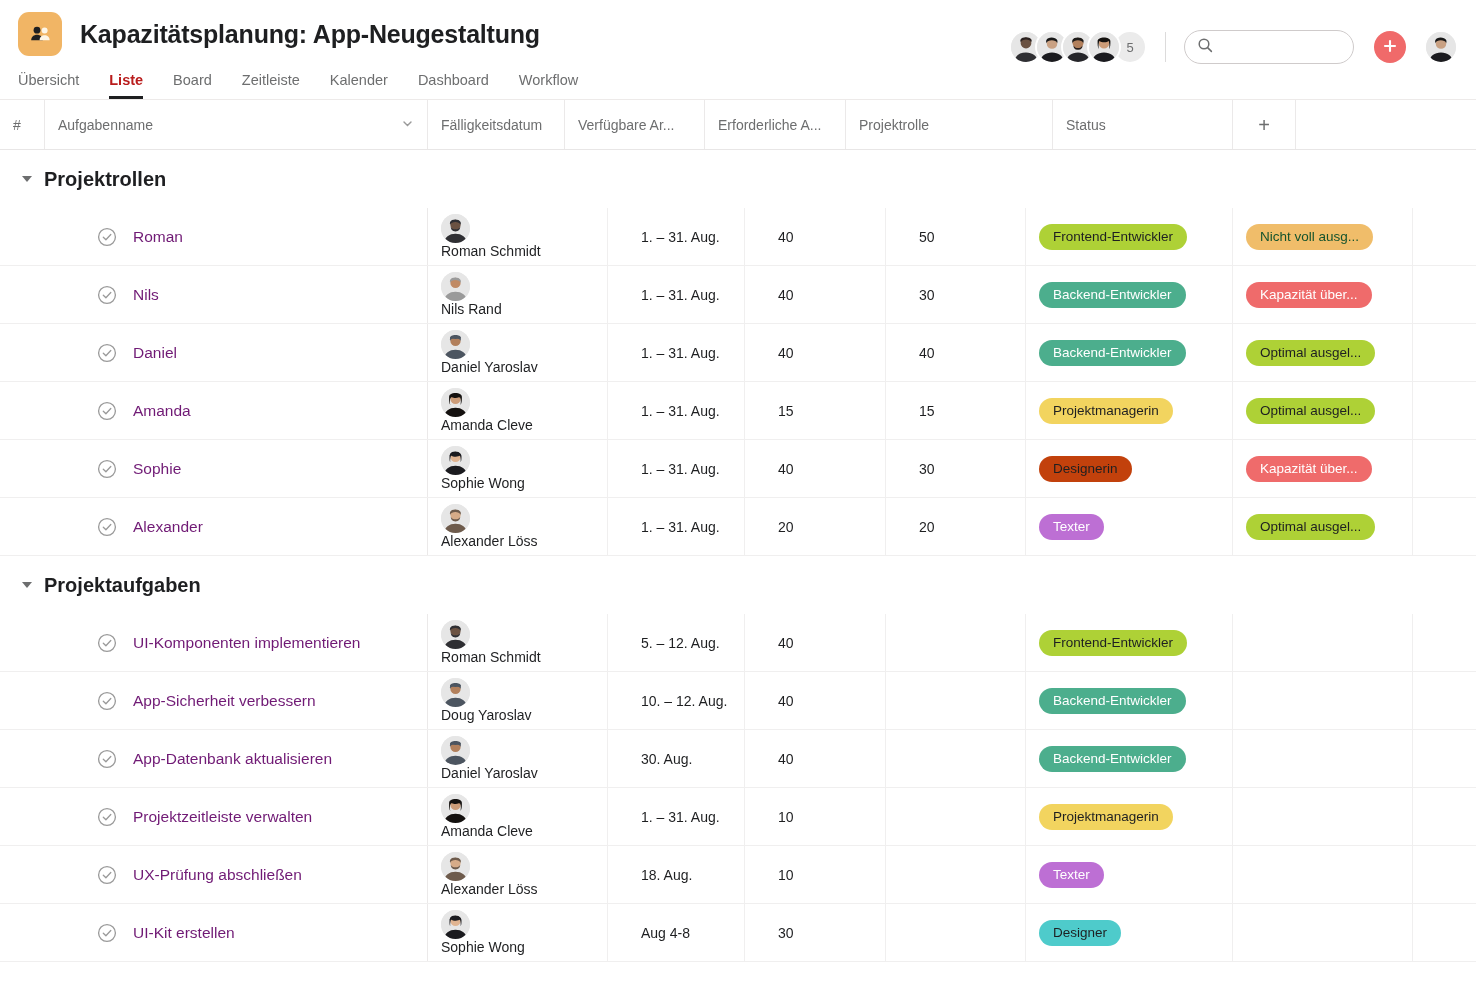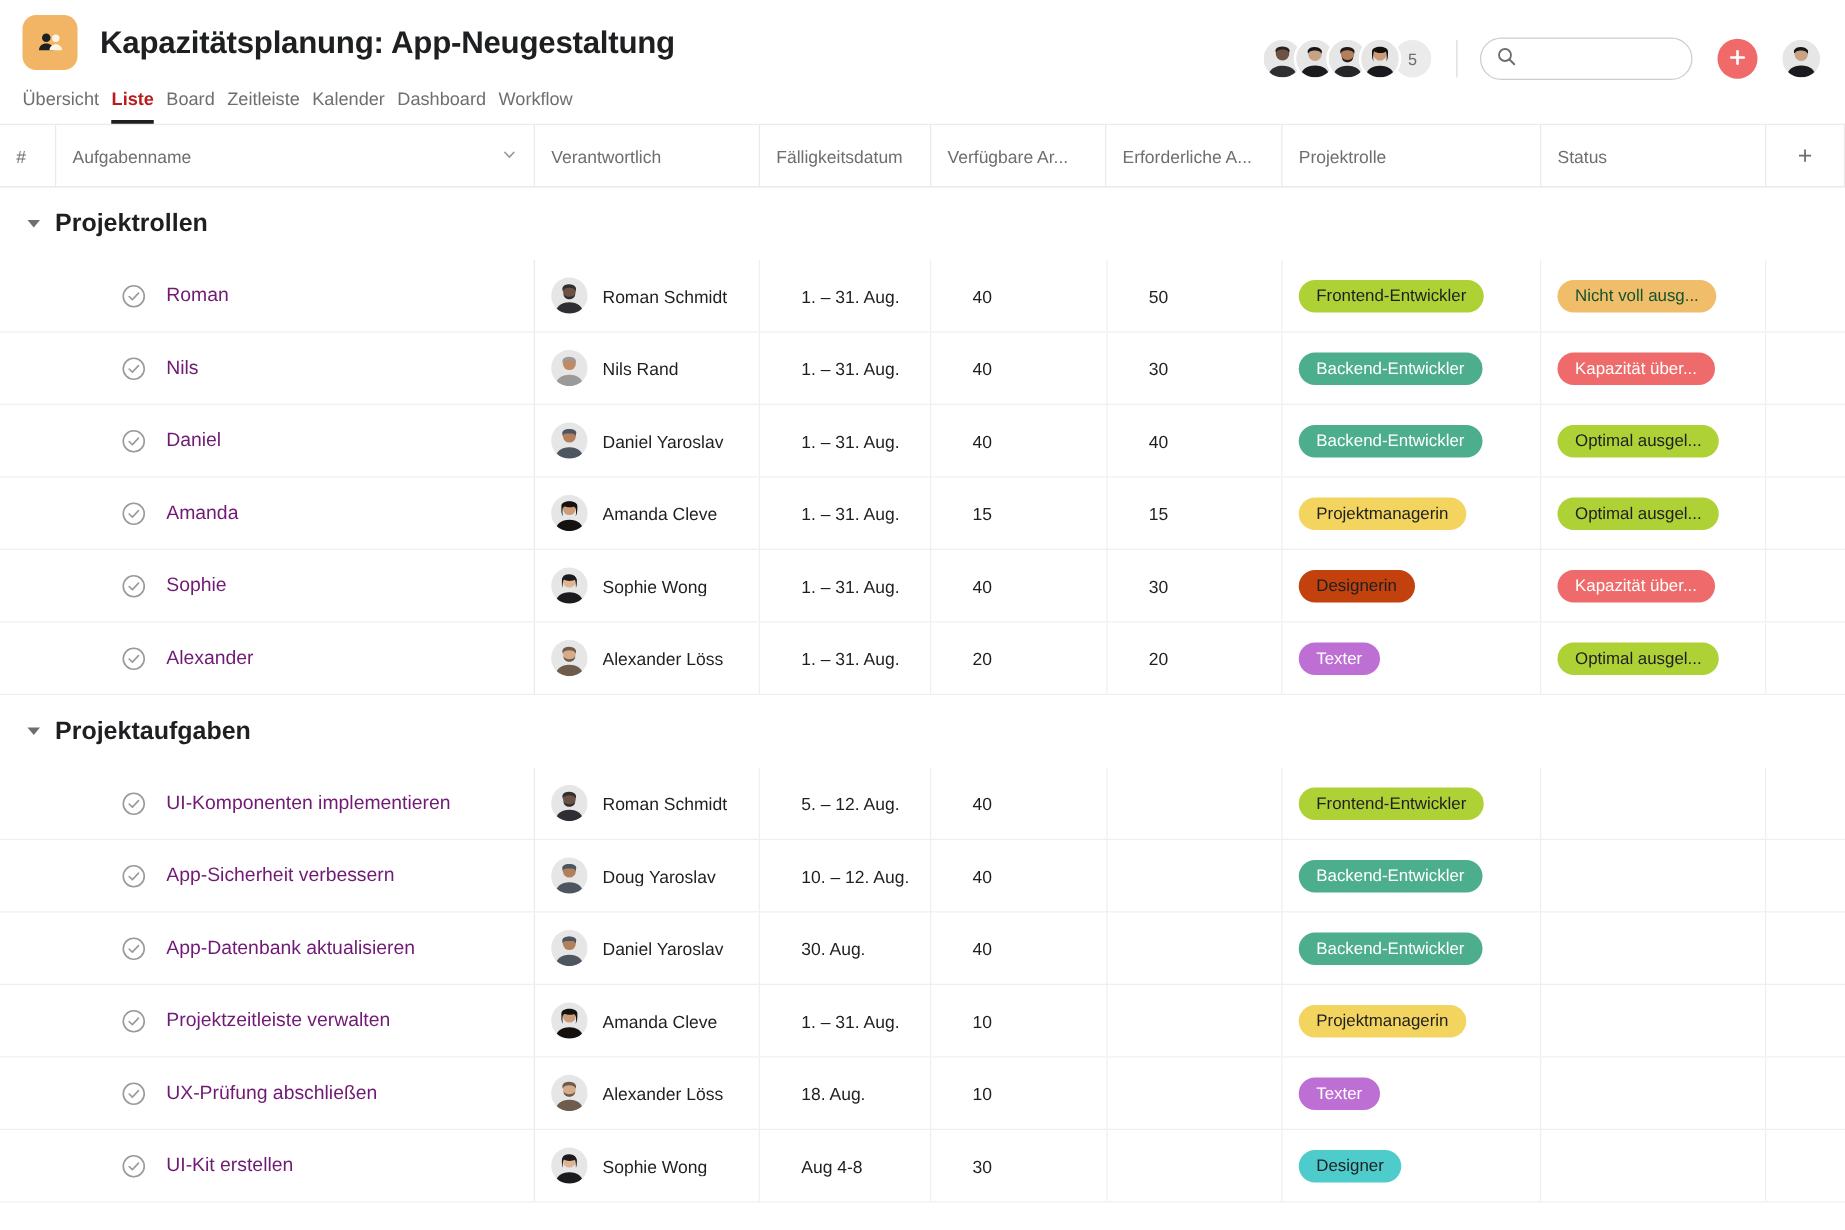--- a/index.html
+++ b/index.html
@@ -92,21 +92,21 @@
     border: none; cursor: pointer;
     display: flex; align-items: center; justify-content: center;
     flex: 0 0 auto;
   }
   .me-avatar { margin-left: 18px; width: 34px; height: 34px; }
 
   .tabs {
     display: flex; align-items: flex-end;
     position: absolute;
     left: 18px; bottom: 0;
-    gap: 10px;
+    gap: 30px;
   }
   .tab {
     font-size: 14.5px;
     color: #6d6e6f;
     padding-bottom: 8px;
     cursor: pointer;
     border-bottom: 3px solid transparent;
     white-space: nowrap;
   }
   .tab.active {
@@ -182,21 +182,21 @@
   }
   .task-name {
     font-size: 15.5px;
     color: #701a75;
     white-space: nowrap;
     overflow: hidden;
     text-overflow: ellipsis;
   }
   .c-name.indent { padding-left: 52px; }
 
-  .owner-wrap { display: flex; align-items: center; }
+  .owner-wrap { display: flex; align-items: flex-start; flex-direction: column; }
   .owner-av {
     width: 29px; height: 29px; border-radius: 50%;
     background: #ebebeb; overflow: hidden;
     margin-right: 12px; flex: 0 0 auto;
   }
   .owner-name {
     font-size: 14px; color: #1e1f21;
     white-space: nowrap; overflow: hidden; text-overflow: ellipsis;
   }
   .date-txt, .num-txt { font-size: 14px; color: #1e1f21; margin-left: 20px; }
@@ -316,23 +316,20 @@
     <div class="row hdr-row">
       <div class="cell hdr-cell c-num">
         <span>#</span>
       </div>
       <div class="cell hdr-cell c-name">
         <span>Aufgabenname</span>
         <span class="chev"><svg width="13" height="13" viewBox="0 0 13 13" fill="none" stroke="#9a9a9a" stroke-width="1.4" stroke-linecap="round">
             <polyline points="3,5 6.5,8.6 10,5"></polyline>
           </svg></span>
       </div>
-      <div class="cell hdr-cell c-owner">
-        <span>Verantwortlich</span>
-      </div>
       <div class="cell hdr-cell c-date">
         <span>Fälligkeitsdatum</span>
       </div>
       <div class="cell hdr-cell c-avail">
         <span>Verfügbare Ar...</span>
       </div>
       <div class="cell hdr-cell c-req">
         <span>Erforderliche A...</span>
       </div>
       <div class="cell hdr-cell c-role">

